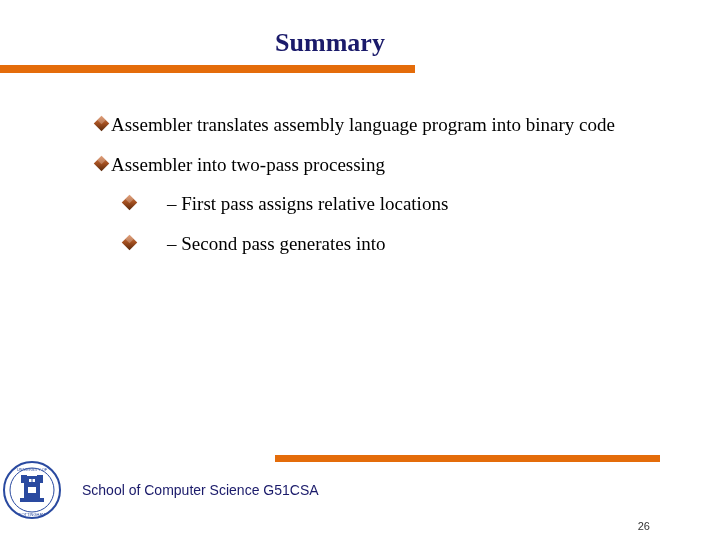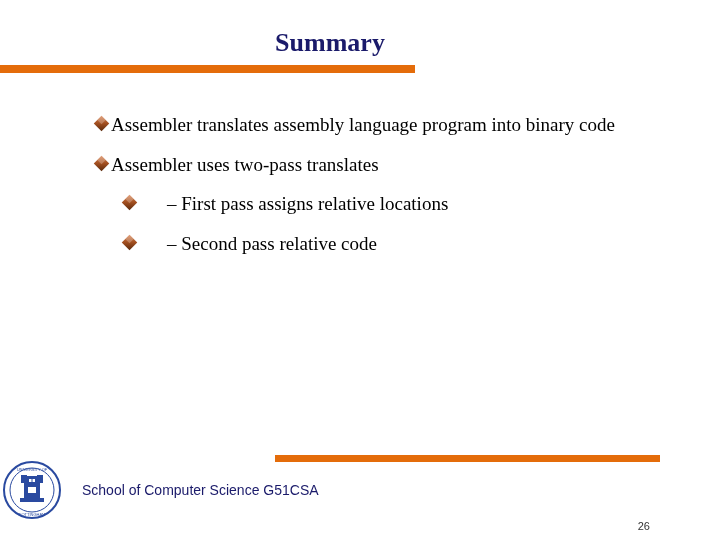--- a/index.html
+++ b/index.html
@@ -27,29 +27,29 @@
   <div class="title">Summary</div>
   <div class="title-underline"></div>
 
   <div class="content">
     <div class="bullet">
       <span class="diamond"></span>
       <span>Assembler translates assembly language program into binary code</span>
     </div>
     <div class="bullet">
       <span class="diamond"></span>
-      <span>Assembler uses two-pass translates</span>
+      <span>Assembler into two-pass processing</span>
     </div>
     <div class="bullet sub">
       <span class="diamond"></span>
       <span>– First pass assigns relative locations</span>
     </div>
     <div class="bullet sub">
       <span class="diamond"></span>
-      <span>– Second pass relative code</span>
+      <span>– Second pass generates into</span>
     </div>
   </div>
 
   <div class="bottom-bar"></div>
 
   <div class="logo">
     <svg viewBox="0 0 60 60">
       <circle cx="30" cy="30" r="28" fill="none" stroke="#2a4aa0" stroke-width="2"></circle>
       <circle cx="30" cy="30" r="22" fill="none" stroke="#2a4aa0" stroke-width="1"></circle>
       <rect x="22" y="16" width="16" height="22" fill="#2a4aa0"></rect>

